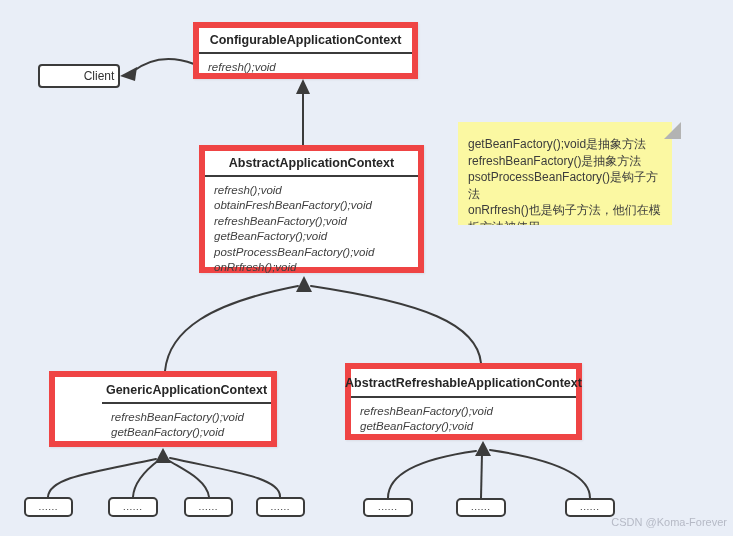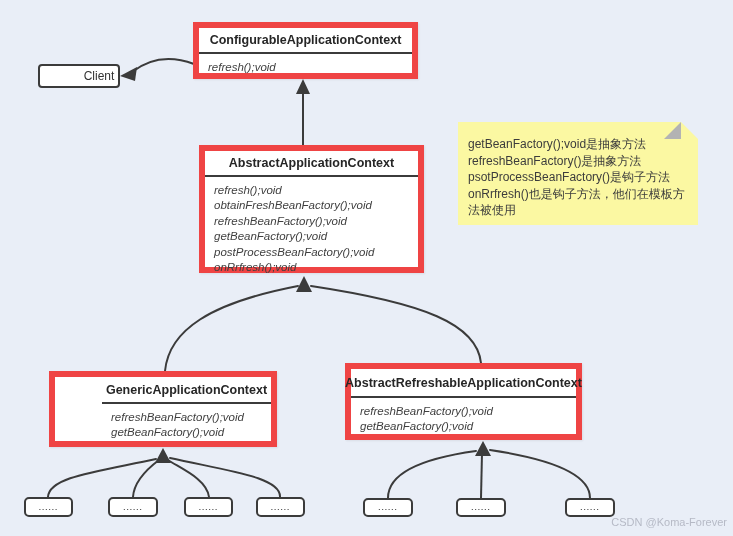--- a/index.html
+++ b/index.html
@@ -48,21 +48,21 @@
 
   .client-box{
     position:absolute;left:38px;top:64px;width:82px;height:24px;
     background:#ffffff;border:2px solid #3b3b3b;border-radius:4px;
     box-sizing:border-box;
     display:flex;align-items:center;justify-content:center;
     font-size:12px;color:#333;padding-left:40px;
   }
 
   .note{
-    position:absolute;left:458px;top:122px;width:240px;height:103px;
+    position:absolute;left:458px;top:122px;width:214px;height:103px;
     background:#fbf8a2;
     box-sizing:border-box;
     padding:14px 10px 0 10px;
     font-size:12px;line-height:16.5px;color:#3c3c3c;
     clip-path:polygon(0 0, 223px 0, 240px 17px, 240px 103px, 0 103px);
   }
   .note-fold{
     position:absolute;right:0;top:0;width:0;height:0;
     border-left:17px solid transparent;
     border-bottom:17px solid #b3b3b3;

